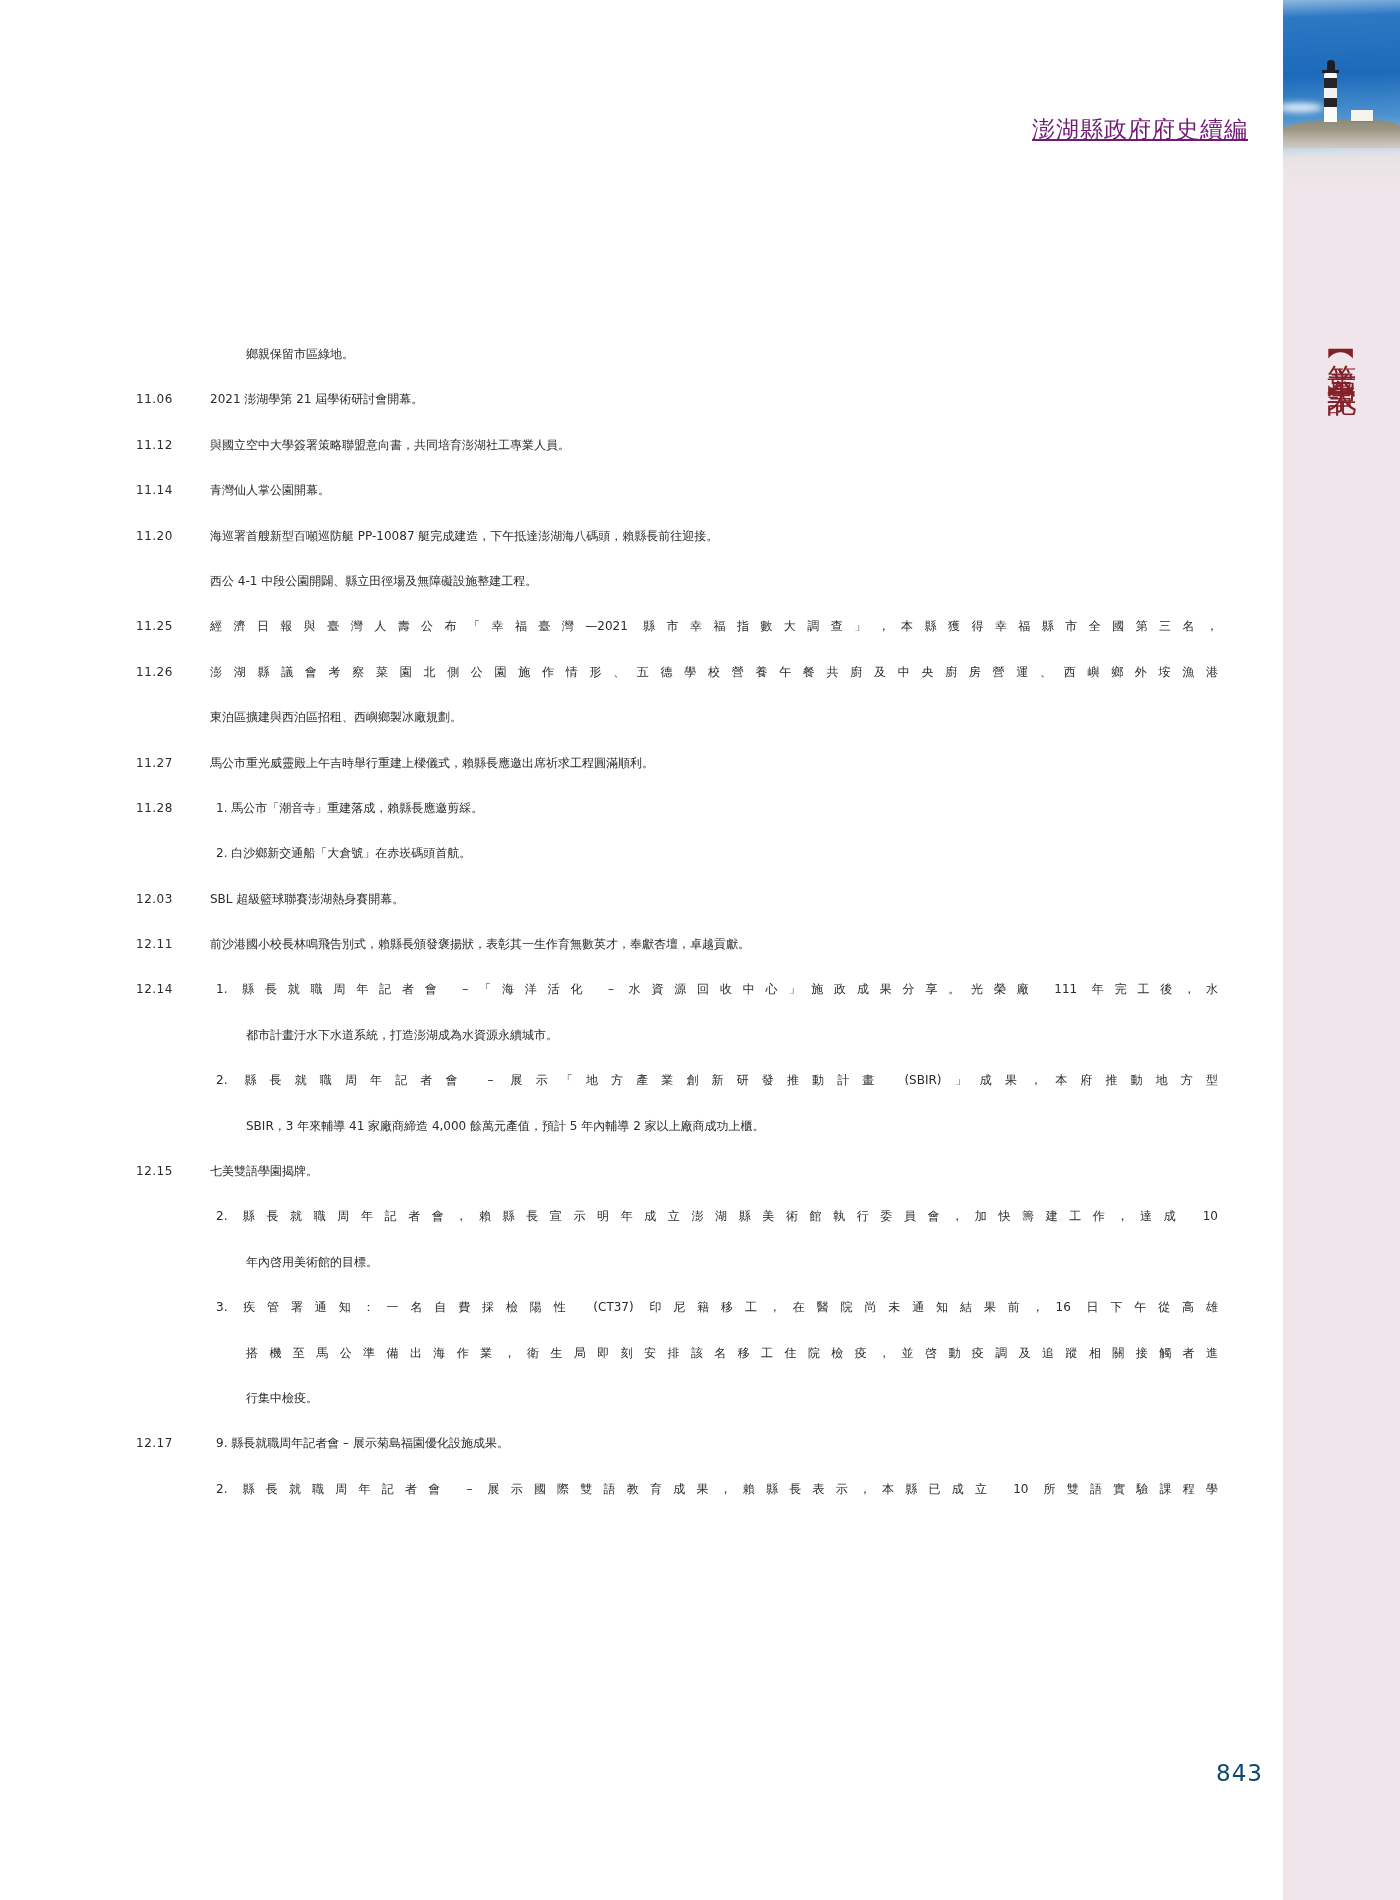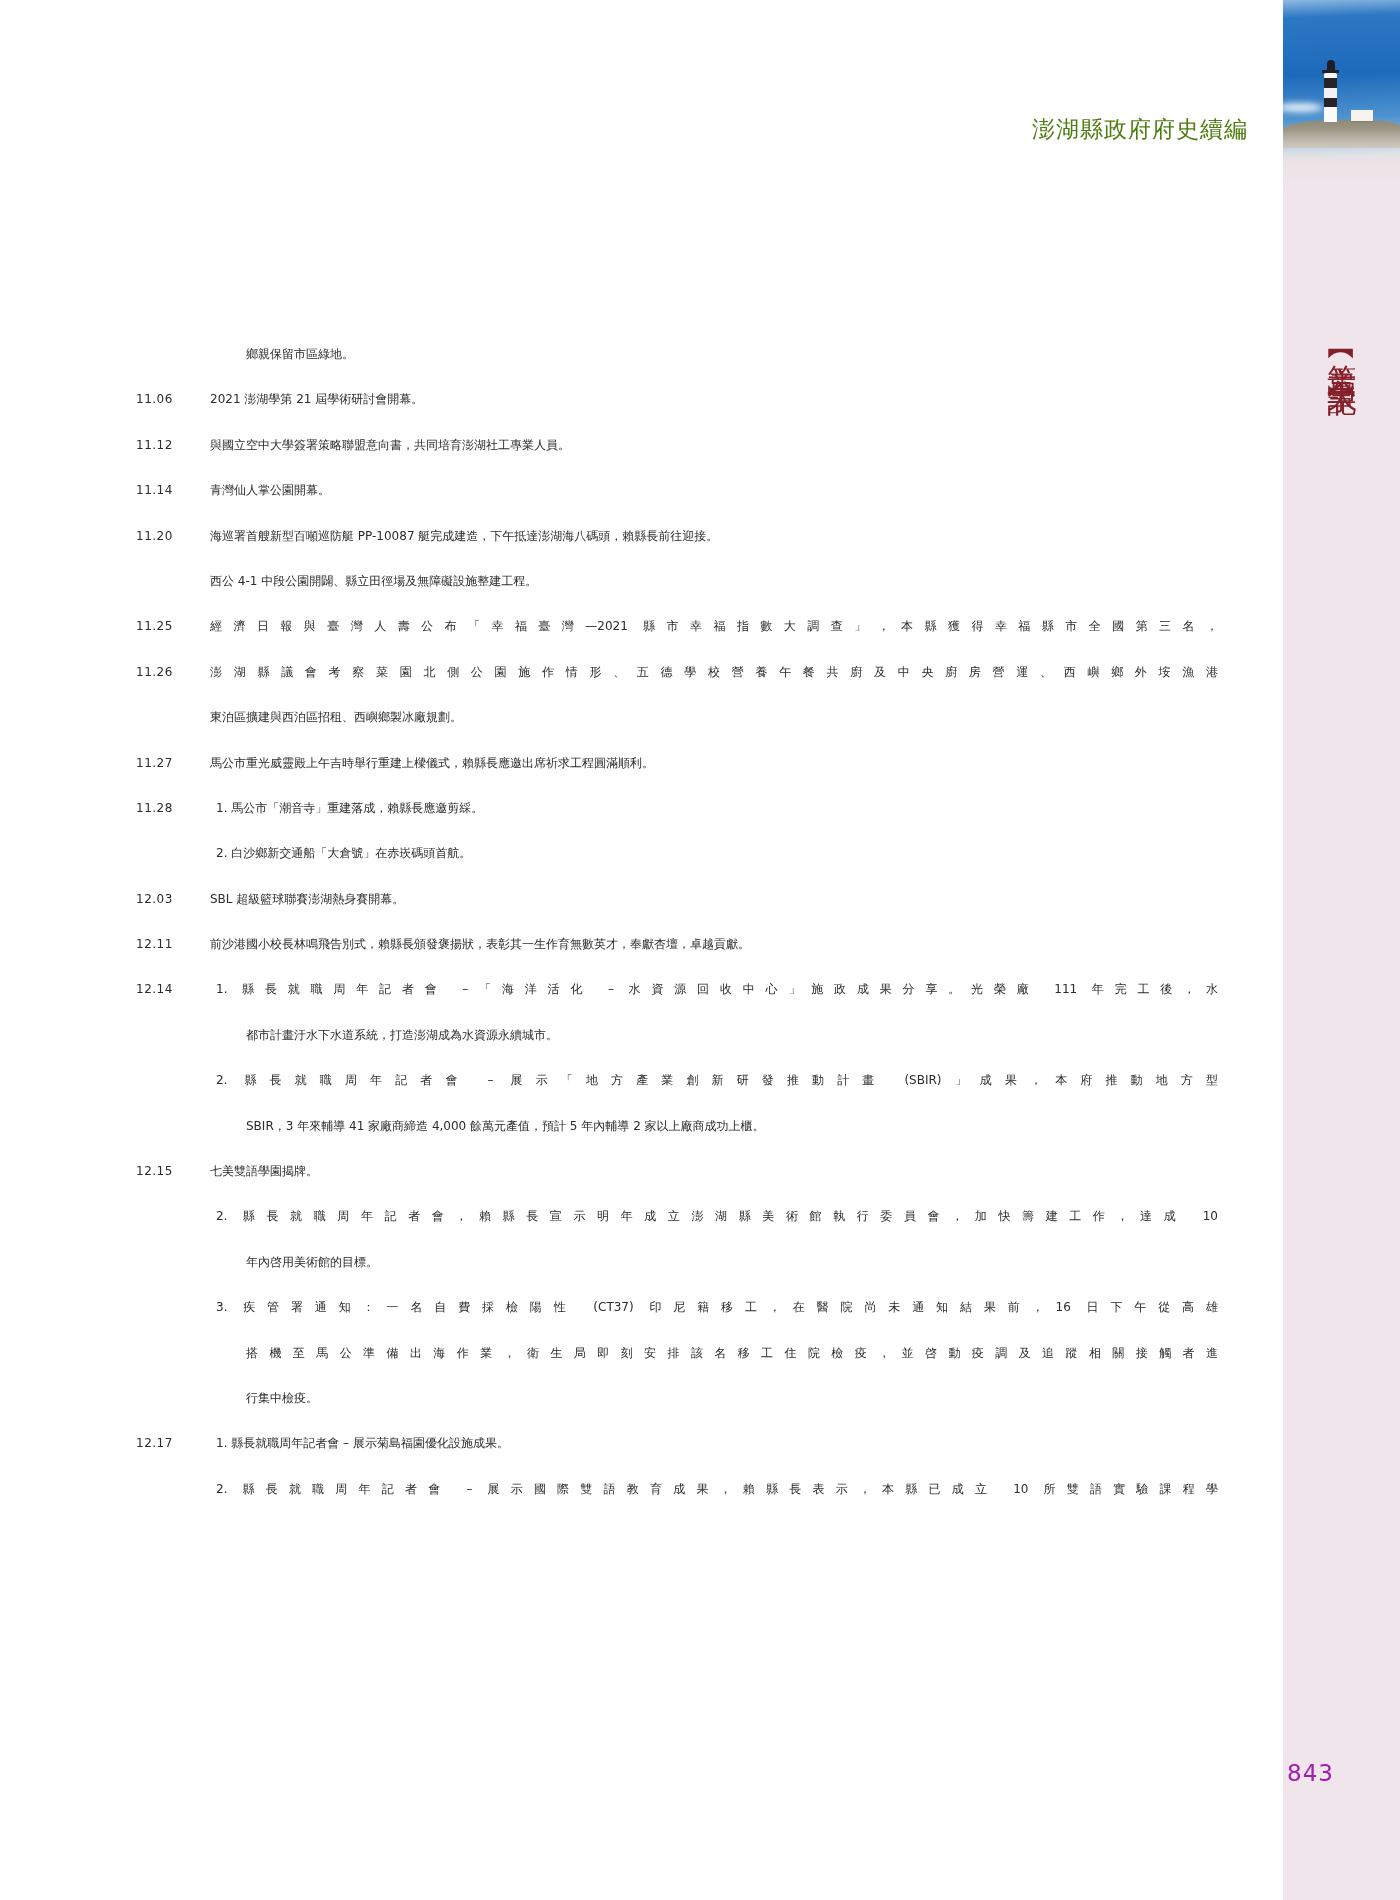--- a/index.html
+++ b/index.html
@@ -5,21 +5,21 @@
   html,body{margin:0;padding:0;}
   body{
     width:1400px;height:1900px;position:relative;overflow:hidden;
     background:#ffffff;
     font-family:"DejaVu Sans","Liberation Sans",sans-serif;
     color:#2b2b2b;
   }
   
   .header-title{
     position:absolute;top:114px;right:152px;
-    font-size:23px;letter-spacing:1px;color:#4d7c0f;
+    font-size:23px;letter-spacing:1px;color:#701a75;text-decoration:underline;
   }
   
   .sidebar{
     position:absolute;top:0;right:0;width:117px;height:1900px;
     background:var(--sidebar_pink,#efe5eb);
   }
   .photo{
     position:absolute;top:0;left:0;width:117px;height:195px;overflow:hidden;
     background:linear-gradient(178deg,
       #8db8e0 0%, #2d78c4 9%, #1d6abb 38%, #4e93cf 60%,
@@ -43,22 +43,22 @@
   .building{position:absolute;left:68px;top:110px;width:22px;height:11px;
     background:#f4f3ee;box-shadow:0 1px 1px rgba(120,115,100,.45);}
   .chapter{
     position:absolute;top:340px;left:50%;transform:translateX(-50%);
     writing-mode:vertical-rl;white-space:pre;
     font-size:29px;line-height:1.02;letter-spacing:2px;
     color:var(--chapter_red,#84202a);
     font-family:"DejaVu Serif","Liberation Serif",serif;
   }
   .page-number{
-    position:absolute;left:1287px;top:1760px;
-    font-size:23px;color:#a21caf;letter-spacing:1px;
+    position:absolute;left:1216px;top:1760px;
+    font-size:23px;color:#0c4a6e;letter-spacing:1px;
   }
   
   #entries{position:absolute;left:136px;top:332px;width:1082px;}
   .line{position:relative;height:45.4px;line-height:45.4px;
     font-size:12px;white-space:nowrap;}
   .line .date{position:absolute;left:0;top:0;letter-spacing:.5px;}
   .line .text{display:block;}
   .indent-0 .text{margin-left:74px;}
   .indent-1 .text{margin-left:80px;}
   .indent-2 .text{margin-left:110px;}
@@ -177,19 +177,19 @@
     <div class="line indent-2 full">
       <span class="date"></span>
       <span class="text">搭機至馬公準備出海作業，衛生局即刻安排該名移工住院檢疫，並啓動疫調及追蹤相關接觸者進</span>
     </div>
     <div class="line indent-2">
       <span class="date"></span>
       <span class="text">行集中檢疫。</span>
     </div>
     <div class="line indent-1">
       <span class="date">12.17</span>
-      <span class="text">1. 縣長就職周年記者會 – 展示菊島福園優化設施成果。</span>
+      <span class="text">9. 縣長就職周年記者會 – 展示菊島福園優化設施成果。</span>
     </div>
     <div class="line indent-1 full">
       <span class="date"></span>
       <span class="text">2. 縣長就職周年記者會 – 展示國際雙語教育成果，賴縣長表示，本縣已成立 10 所雙語實驗課程學</span>
     </div>
   </div>
 
 </body></html>

